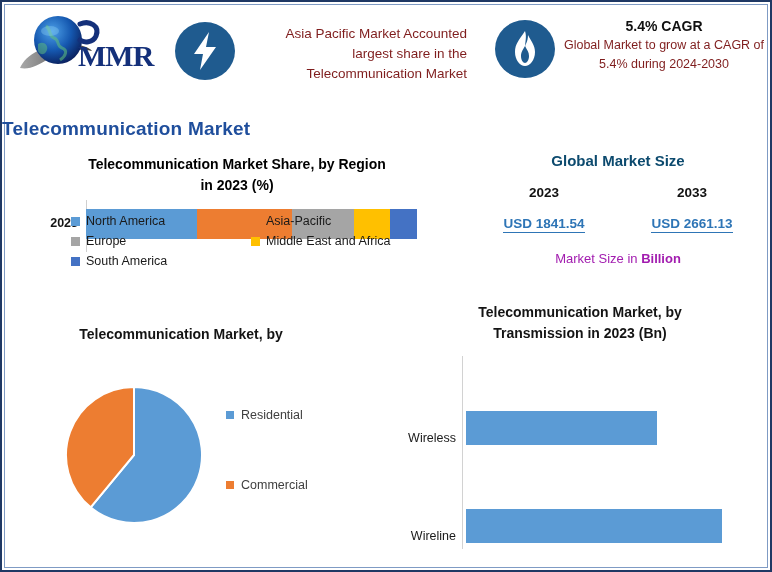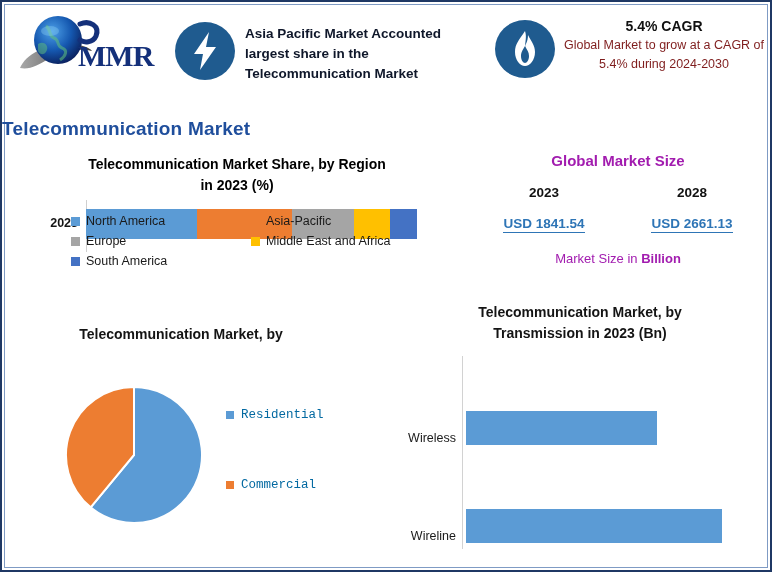--- a/index.html
+++ b/index.html
@@ -22,21 +22,21 @@
   #logo svg{display:block;}
 
   
   #bolt-badge{position:absolute;left:172px;top:18px;width:62px;height:62px;}
   #cagr-badge{position:absolute;left:492px;top:16px;width:62px;height:62px;}
 
   .badge-svg{display:block;width:100%;height:100%;}
 
   #hl-text{
     position:absolute;left:243px;top:22px;width:222px;
-    text-align:left;font-size:13.5px;line-height:20px;color:#0f172a;font-weight:bold;
+    text-align:right;font-size:13.5px;line-height:20px;color:#7f1d1d;
   }
   #cagr-block{
     position:absolute;left:556px;top:14px;width:212px;text-align:center;
   }
   #cagr-head{font-size:14px;font-weight:bold;color:#111;line-height:20px;}
   #cagr-text{font-size:12.5px;line-height:19px;color:#7f1d1d;}
 
   
   #main-title{
     position:absolute;left:0;top:116px;width:768px;
@@ -69,38 +69,38 @@
   .leg-item{
     display:flex;align-items:center;width:50%;
     font-size:12.5px;color:#1a1a1a;line-height:19px;margin-bottom:1px;
   }
   .leg-swatch{
     width:9px;height:9px;margin-right:6px;flex:0 0 auto;
   }
 
   
   #gms{position:absolute;left:468px;top:150px;width:296px;text-align:center;}
-  #gms-title{font-size:15px;font-weight:bold;color:#a21caf;}
+  #gms-title{font-size:15px;font-weight:bold;color:#0c4a6e;}
   #gms-years{display:flex;margin-top:16px;}
   #gms-years>div{flex:1;font-size:13.5px;font-weight:bold;color:#111;}
   #gms-vals{display:flex;margin-top:16px;}
   #gms-vals>div{flex:1;font-size:13.5px;font-weight:bold;color:#2e75b6;}
   #gms-vals span{border-bottom:1px solid #2e75b6;padding-bottom:1px;}
   #gms-foot{margin-top:20px;font-size:13px;color:#a21caf;}
   #gms-foot b{font-weight:bold;}
 
   
   #pie-panel{position:absolute;left:14px;top:322px;width:400px;height:240px;}
   #pie-title{
     width:330px;text-align:center;font-size:14px;font-weight:bold;
     color:#141414;line-height:21px;
   }
   #pie-wrap{position:absolute;left:49px;top:62px;width:138px;height:138px;}
   #pie-legend{position:absolute;left:210px;top:84px;width:180px;}
-  .pie-leg{display:flex;align-items:center;font-size:12.5px;color:#0369a1;font-family:Liberation Mono, monospace;}
+  .pie-leg{display:flex;align-items:center;font-size:12.5px;color:#404040;}
   .pie-leg:first-child{margin-bottom:56px;}
   .pie-leg .leg-swatch{width:8px;height:8px;margin-right:7px;}
 
   
   #trans-panel{position:absolute;left:392px;top:300px;width:372px;height:262px;}
   #trans-title{
     width:100%;text-align:center;font-size:14px;font-weight:bold;
     color:#141414;line-height:21px;
   }
   #trans-chart{position:relative;margin-top:12px;height:200px;}
@@ -216,21 +216,21 @@
           <span class="leg-swatch" style="background: rgb(68, 114, 196);"></span>
           <span>South America</span>
         </div>
       </div>
   </div>
 
   <div id="gms">
     <div id="gms-title">Global Market Size</div>
     <div id="gms-years">
       <div>2023</div>
-      <div>2028</div>
+      <div>2033</div>
     </div>
     <div id="gms-vals">
       <div><span>USD 1841.54</span></div>
       <div><span>USD 2661.13</span></div>
     </div>
     <div id="gms-foot">
       <span>Market Size in </span><b>Billion</b>
     </div>
   </div>
 

